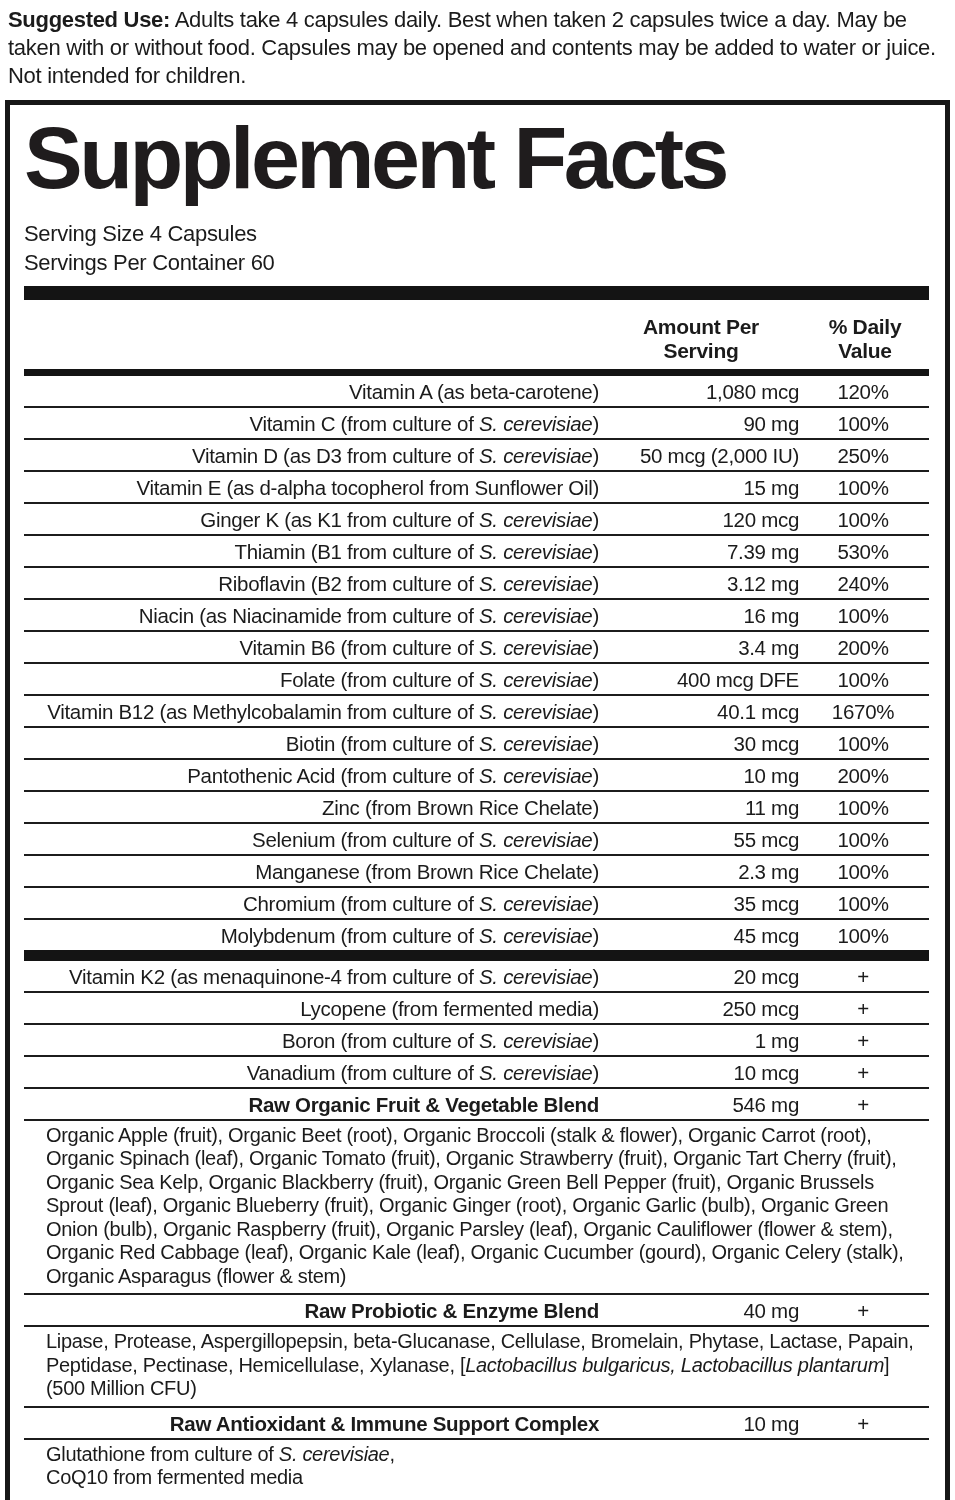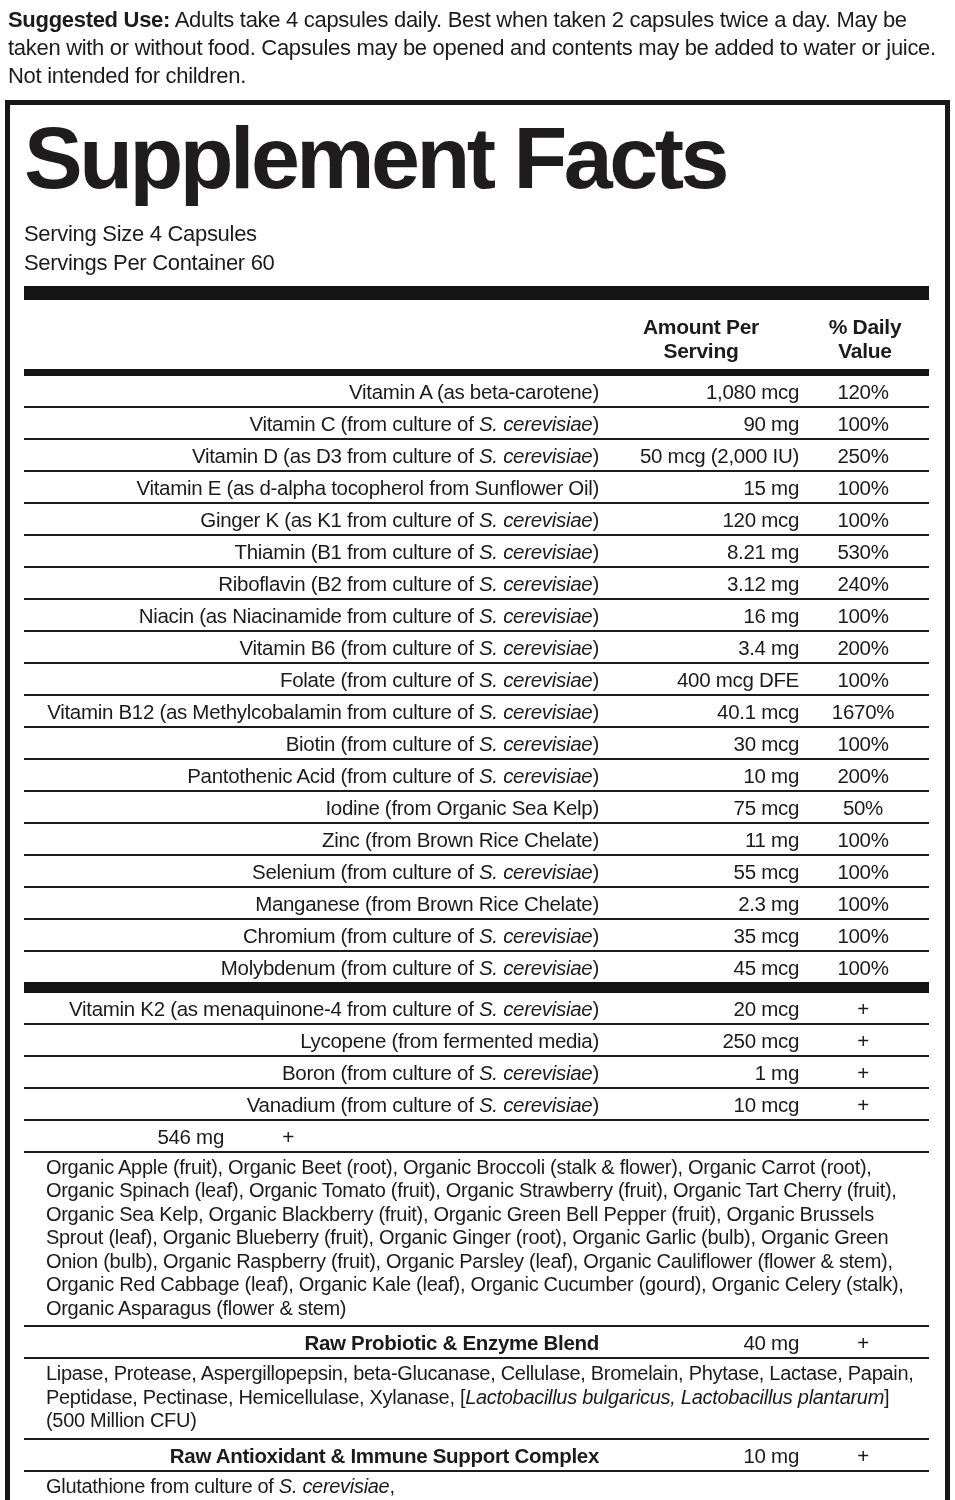--- a/index.html
+++ b/index.html
@@ -121,21 +121,21 @@
         <div class="cell-amount">15 mg</div>
         <div class="cell-dv">100%</div>
       </div>
       <div class="row">
         <div class="cell-name"><span>Ginger K (as K1 from culture of </span><i>S. cerevisiae</i><span>)</span></div>
         <div class="cell-amount">120 mcg</div>
         <div class="cell-dv">100%</div>
       </div>
       <div class="row">
         <div class="cell-name"><span>Thiamin (B1 from culture of </span><i>S. cerevisiae</i><span>)</span></div>
-        <div class="cell-amount">8.21 mg</div>
+        <div class="cell-amount">7.39 mg</div>
         <div class="cell-dv">530%</div>
       </div>
       <div class="row">
         <div class="cell-name"><span>Riboflavin (B2 from culture of </span><i>S. cerevisiae</i><span>)</span></div>
         <div class="cell-amount">3.12 mg</div>
         <div class="cell-dv">240%</div>
       </div>
       <div class="row">
         <div class="cell-name"><span>Niacin (as Niacinamide from culture of </span><i>S. cerevisiae</i><span>)</span></div>
         <div class="cell-amount">16 mg</div>
@@ -160,25 +160,20 @@
         <div class="cell-name"><span>Biotin (from culture of </span><i>S. cerevisiae</i><span>)</span></div>
         <div class="cell-amount">30 mcg</div>
         <div class="cell-dv">100%</div>
       </div>
       <div class="row">
         <div class="cell-name"><span>Pantothenic Acid (from culture of </span><i>S. cerevisiae</i><span>)</span></div>
         <div class="cell-amount">10 mg</div>
         <div class="cell-dv">200%</div>
       </div>
       <div class="row">
-        <div class="cell-name"><span>Iodine (from Organic Sea Kelp)</span></div>
-        <div class="cell-amount">75 mcg</div>
-        <div class="cell-dv">50%</div>
-      </div>
-      <div class="row">
         <div class="cell-name"><span>Zinc (from Brown Rice Chelate)</span></div>
         <div class="cell-amount">11 mg</div>
         <div class="cell-dv">100%</div>
       </div>
       <div class="row">
         <div class="cell-name"><span>Selenium (from culture of </span><i>S. cerevisiae</i><span>)</span></div>
         <div class="cell-amount">55 mcg</div>
         <div class="cell-dv">100%</div>
       </div>
       <div class="row">
@@ -215,20 +210,21 @@
         <div class="cell-name"><span>Boron (from culture of </span><i>S. cerevisiae</i><span>)</span></div>
         <div class="cell-amount">1 mg</div>
         <div class="cell-dv">+</div>
       </div>
       <div class="row">
         <div class="cell-name"><span>Vanadium (from culture of </span><i>S. cerevisiae</i><span>)</span></div>
         <div class="cell-amount">10 mcg</div>
         <div class="cell-dv">+</div>
       </div>
       <div class="row bold">
+        <div class="cell-name"><span>Raw Organic Fruit &amp; Vegetable Blend</span></div>
         <div class="cell-amount">546 mg</div>
         <div class="cell-dv">+</div>
       </div>
       <div class="desc"><span>Organic Apple (fruit), Organic Beet (root), Organic Broccoli (stalk &amp; flower), Organic Carrot (root), Organic Spinach (leaf), Organic Tomato (fruit), Organic Strawberry (fruit), Organic Tart Cherry (fruit), Organic Sea Kelp, Organic Blackberry (fruit), Organic Green Bell Pepper (fruit), Organic Brussels Sprout (leaf), Organic Blueberry (fruit), Organic Ginger (root), Organic Garlic (bulb), Organic Green Onion (bulb), Organic Raspberry (fruit), Organic Parsley (leaf), Organic Cauliflower (flower &amp; stem), Organic Red Cabbage (leaf), Organic Kale (leaf), Organic Cucumber (gourd), Organic Celery (stalk), Organic Asparagus (flower &amp; stem)</span></div>
       <div class="row bold">
         <div class="cell-name"><span>Raw Probiotic &amp; Enzyme Blend</span></div>
         <div class="cell-amount">40 mg</div>
         <div class="cell-dv">+</div>
       </div>
       <div class="desc"><span>Lipase, Protease, Aspergillopepsin, beta-Glucanase, Cellulase, Bromelain, Phytase, Lactase, Papain, Peptidase, Pectinase, Hemicellulase, Xylanase, [</span><i>Lactobacillus bulgaricus, Lactobacillus plantarum</i><span>] (500 Million CFU)</span></div>

